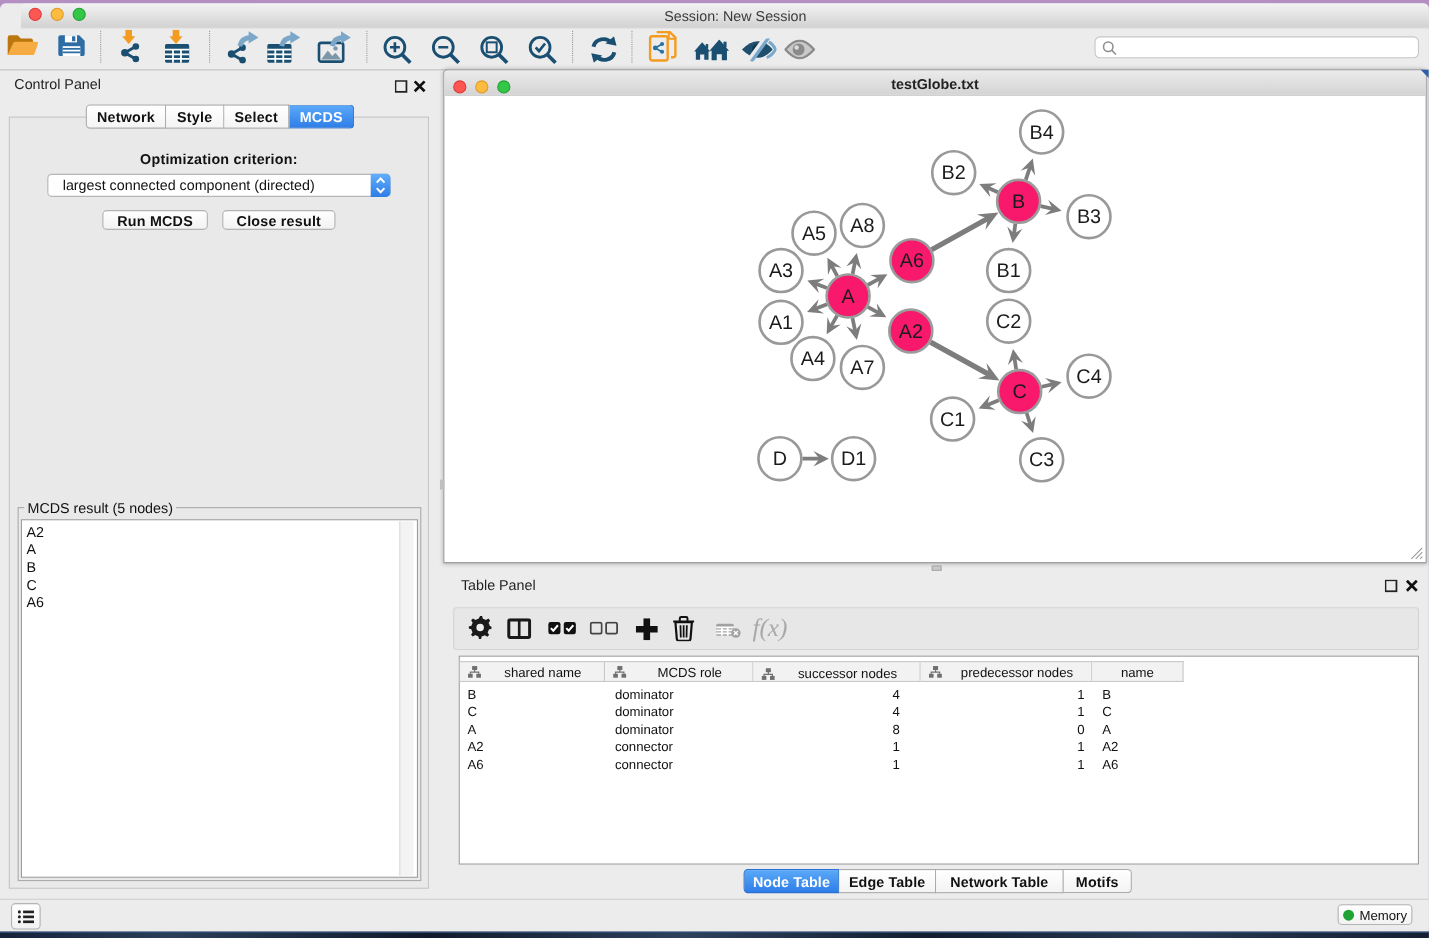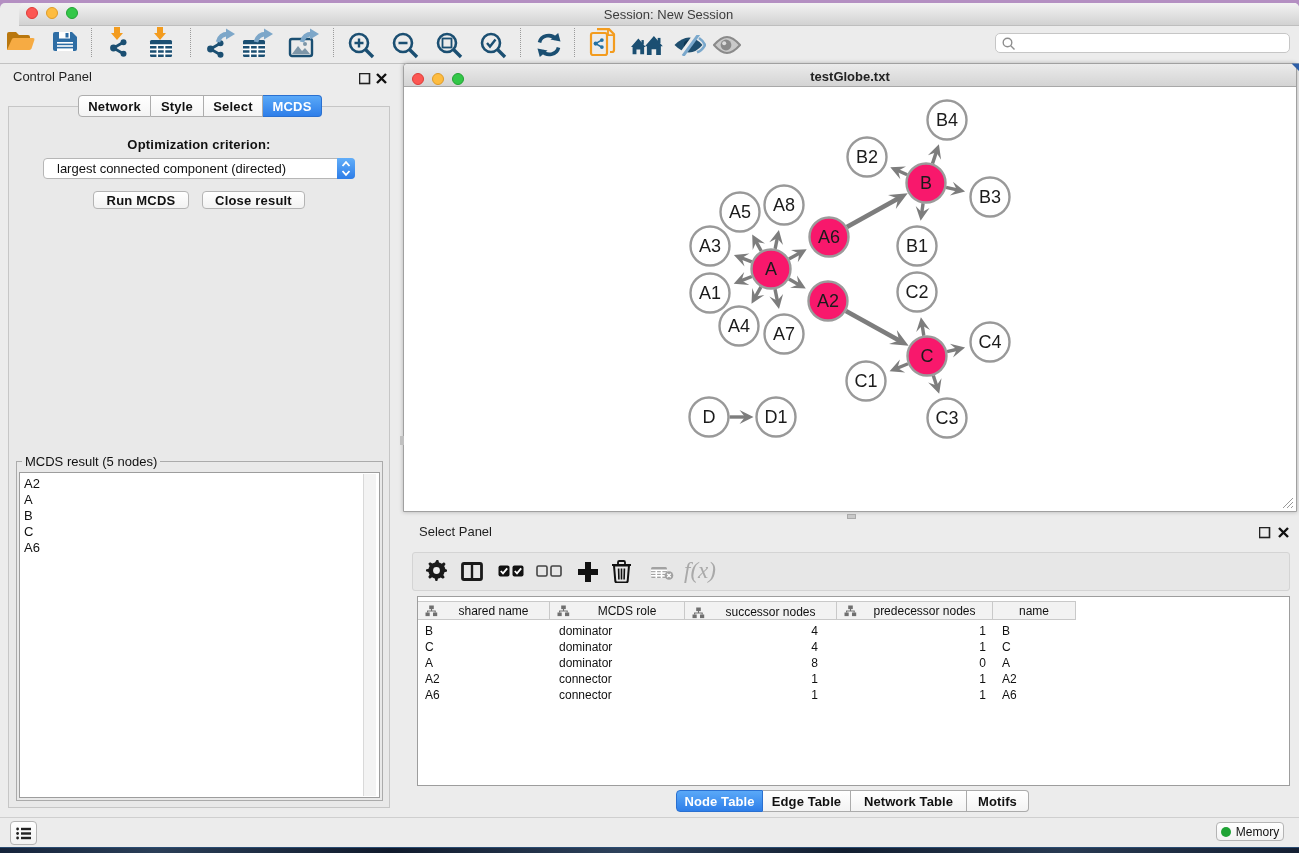--- a/index.html
+++ b/index.html
@@ -287,21 +287,21 @@
         <text x="305" y="336" text-anchor="middle" font-size="18" fill="#1b1b1b">D</text>
         <circle cx="372" cy="330" r="19.5" fill="#ffffff" stroke="#999999" stroke-width="2.4"></circle>
         <text x="372" y="336" text-anchor="middle" font-size="18" fill="#1b1b1b">D1</text>
       </svg>
   <svg class="abs" style="left:1290px;top:63px" width="9" height="8" viewBox="0 0 9 8">
         <path d="M1.5 0.5 L9 0.5 L9 8 Z" fill="#2d5fa8"></path>
       </svg>
   <div class="abs" style="left:400px;top:436px;width:4px;height:9px;background:#c0c0c0"></div>
   <div class="abs" style="left:847px;top:514px;width:9px;height:5px;background:#c8c8c8;border:1px solid #aaa"></div>
 
-  <div class="abs panelhead" style="left:419px;top:524px">Select Panel</div>
+  <div class="abs panelhead" style="left:419px;top:524px">Table Panel</div>
   <svg class="abs" style="left:1259px;top:527px" width="32" height="12" viewBox="0 0 32 12">
     <rect x="0.5" y="0.5" width="10" height="10" fill="none" stroke="#222" stroke-width="1.6"></rect>
     <path d="M20 1 L29 10 M29 1 L20 10" stroke="#111" stroke-width="2.4"></path>
       </svg>
   <div class="abs" style="left:412px;top:552px;width:878px;height:39px;background:#e7e7e7;border:1px solid #d4d4d4;border-radius:3px"></div>
   <svg style="position:absolute;left:426px;top:560px" width="21" height="21" viewBox="0 0 21 21">
         <path d="M10.5 0 L12.3 0 L13 2.6 A8 8 0 0 1 15.7 3.7 L18 2.3 L19.6 4 L18.2 6.3 A8 8 0 0 1 19.3 9 L21 9.7 L21 11.5 L18.4 12.2 A8 8 0 0 1 17.3 14.9 L18.7 17.2 L17 18.8 L14.7 17.4 A8 8 0 0 1 12 18.5 L11.3 21 L9.5 21 L8.8 18.4 A8 8 0 0 1 6.1 17.3 L3.8 18.7 L2.2 17 L3.6 14.7 A8 8 0 0 1 2.5 12 L0 11.3 L0 9.5 L2.6 8.8 A8 8 0 0 1 3.7 6.1 L2.3 3.8 L4 2.2 L6.3 3.6 A8 8 0 0 1 9 2.5 Z" fill="#1a1a1a"></path>
         <circle cx="10.5" cy="10.5" r="3.4" fill="#ececec"></circle>
       </svg>
       <svg style="position:absolute;left:461px;top:562px" width="22" height="19" viewBox="0 0 22 19">

